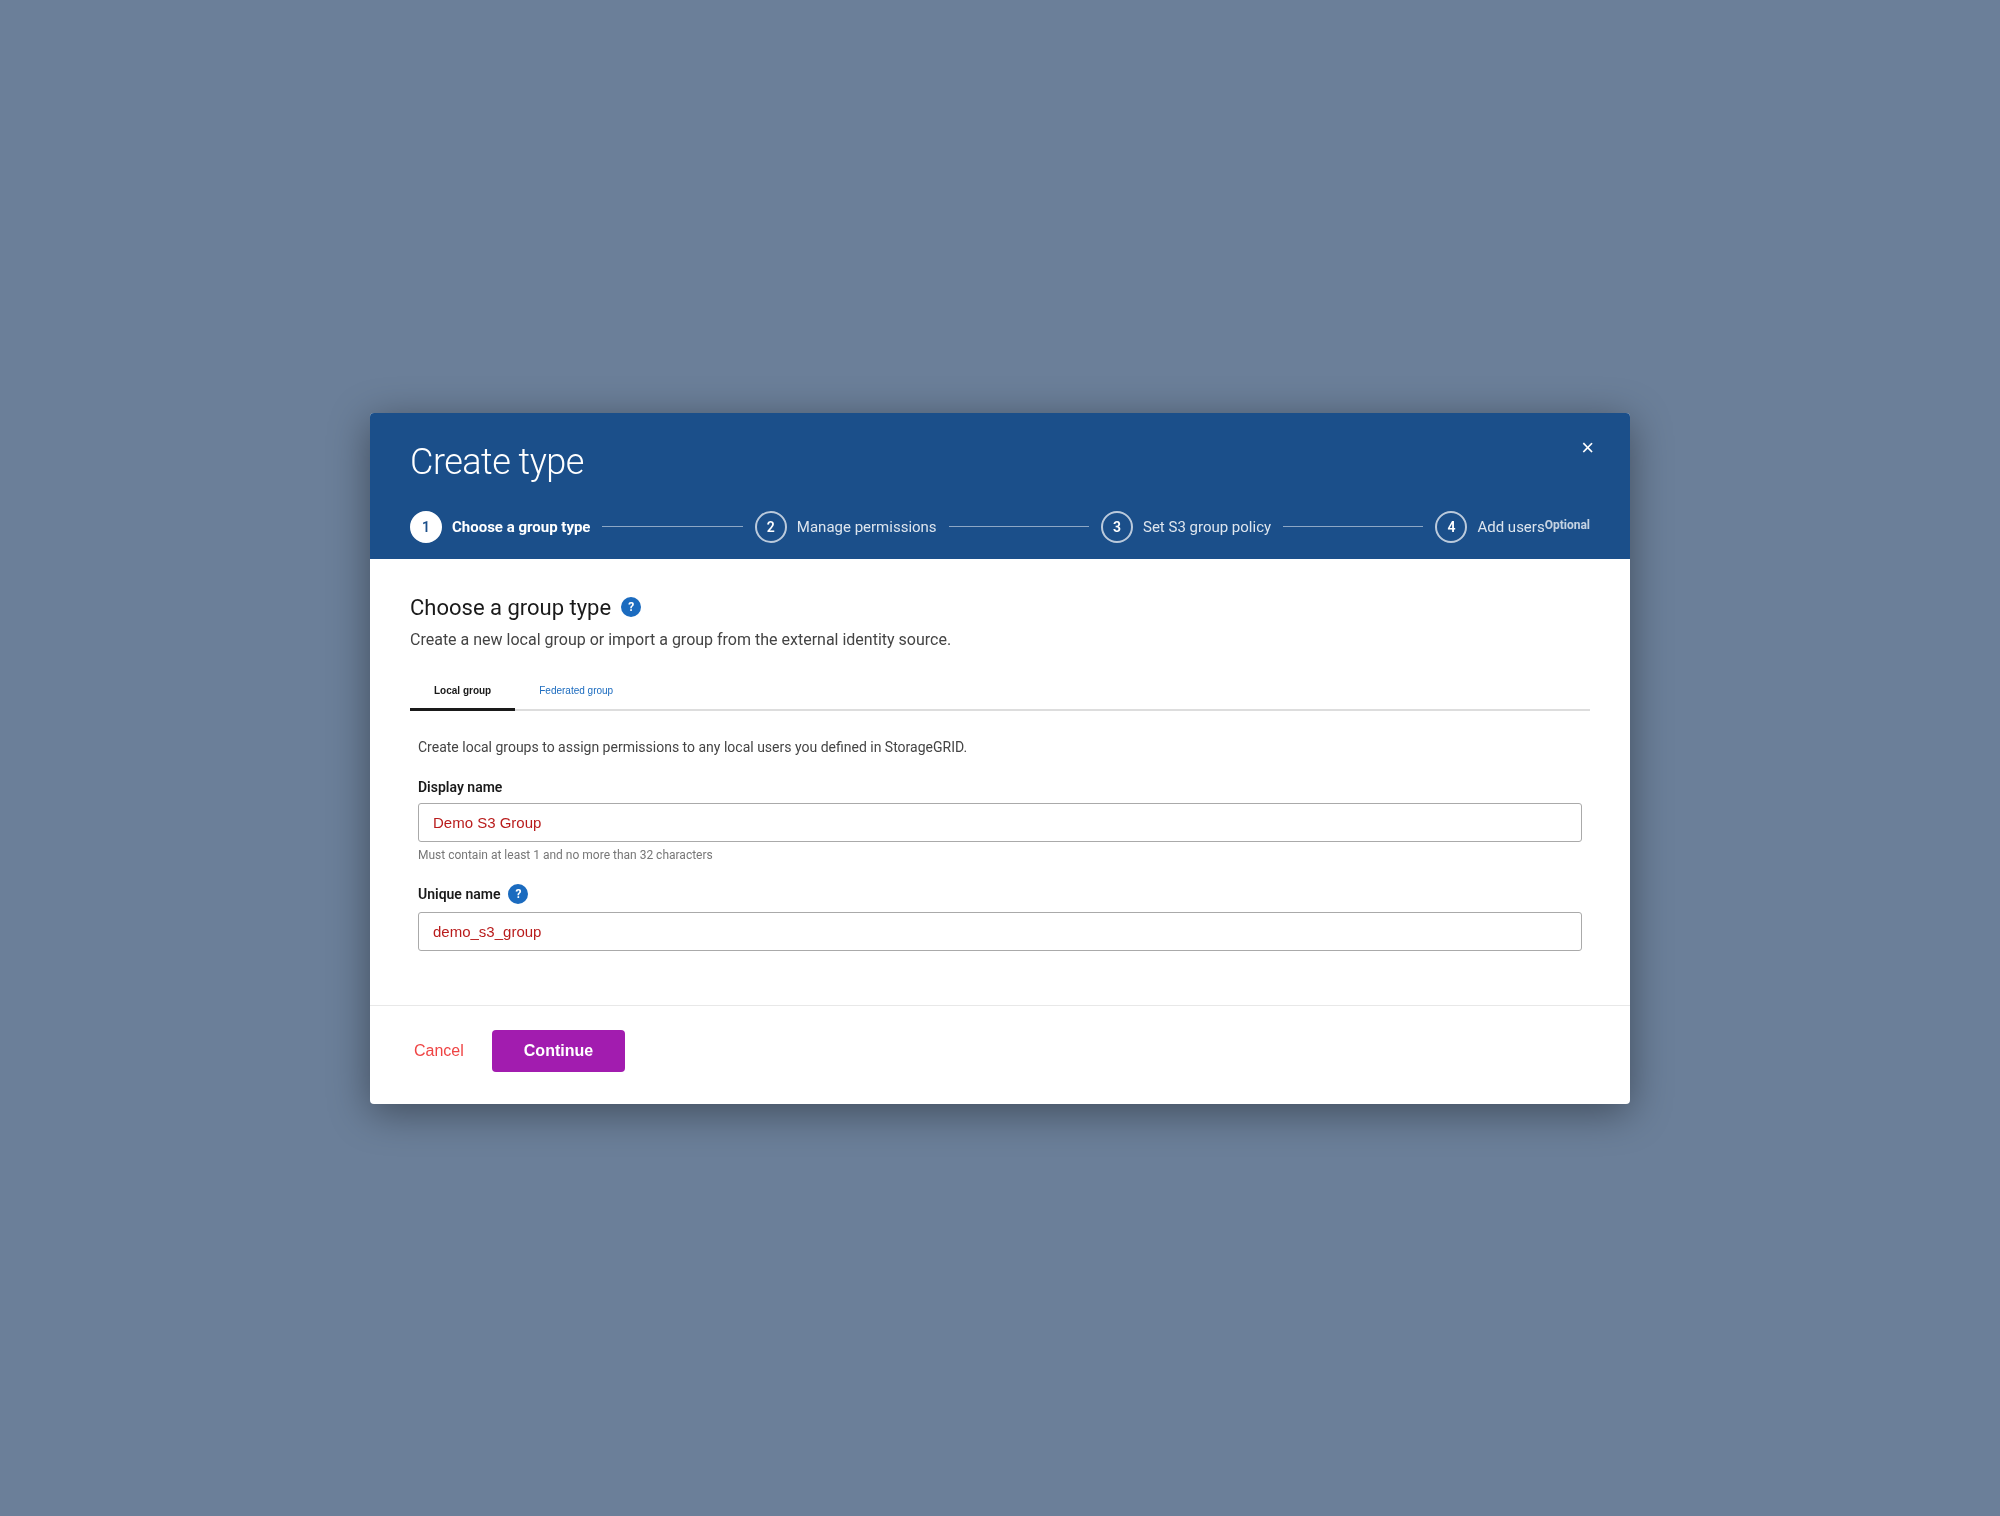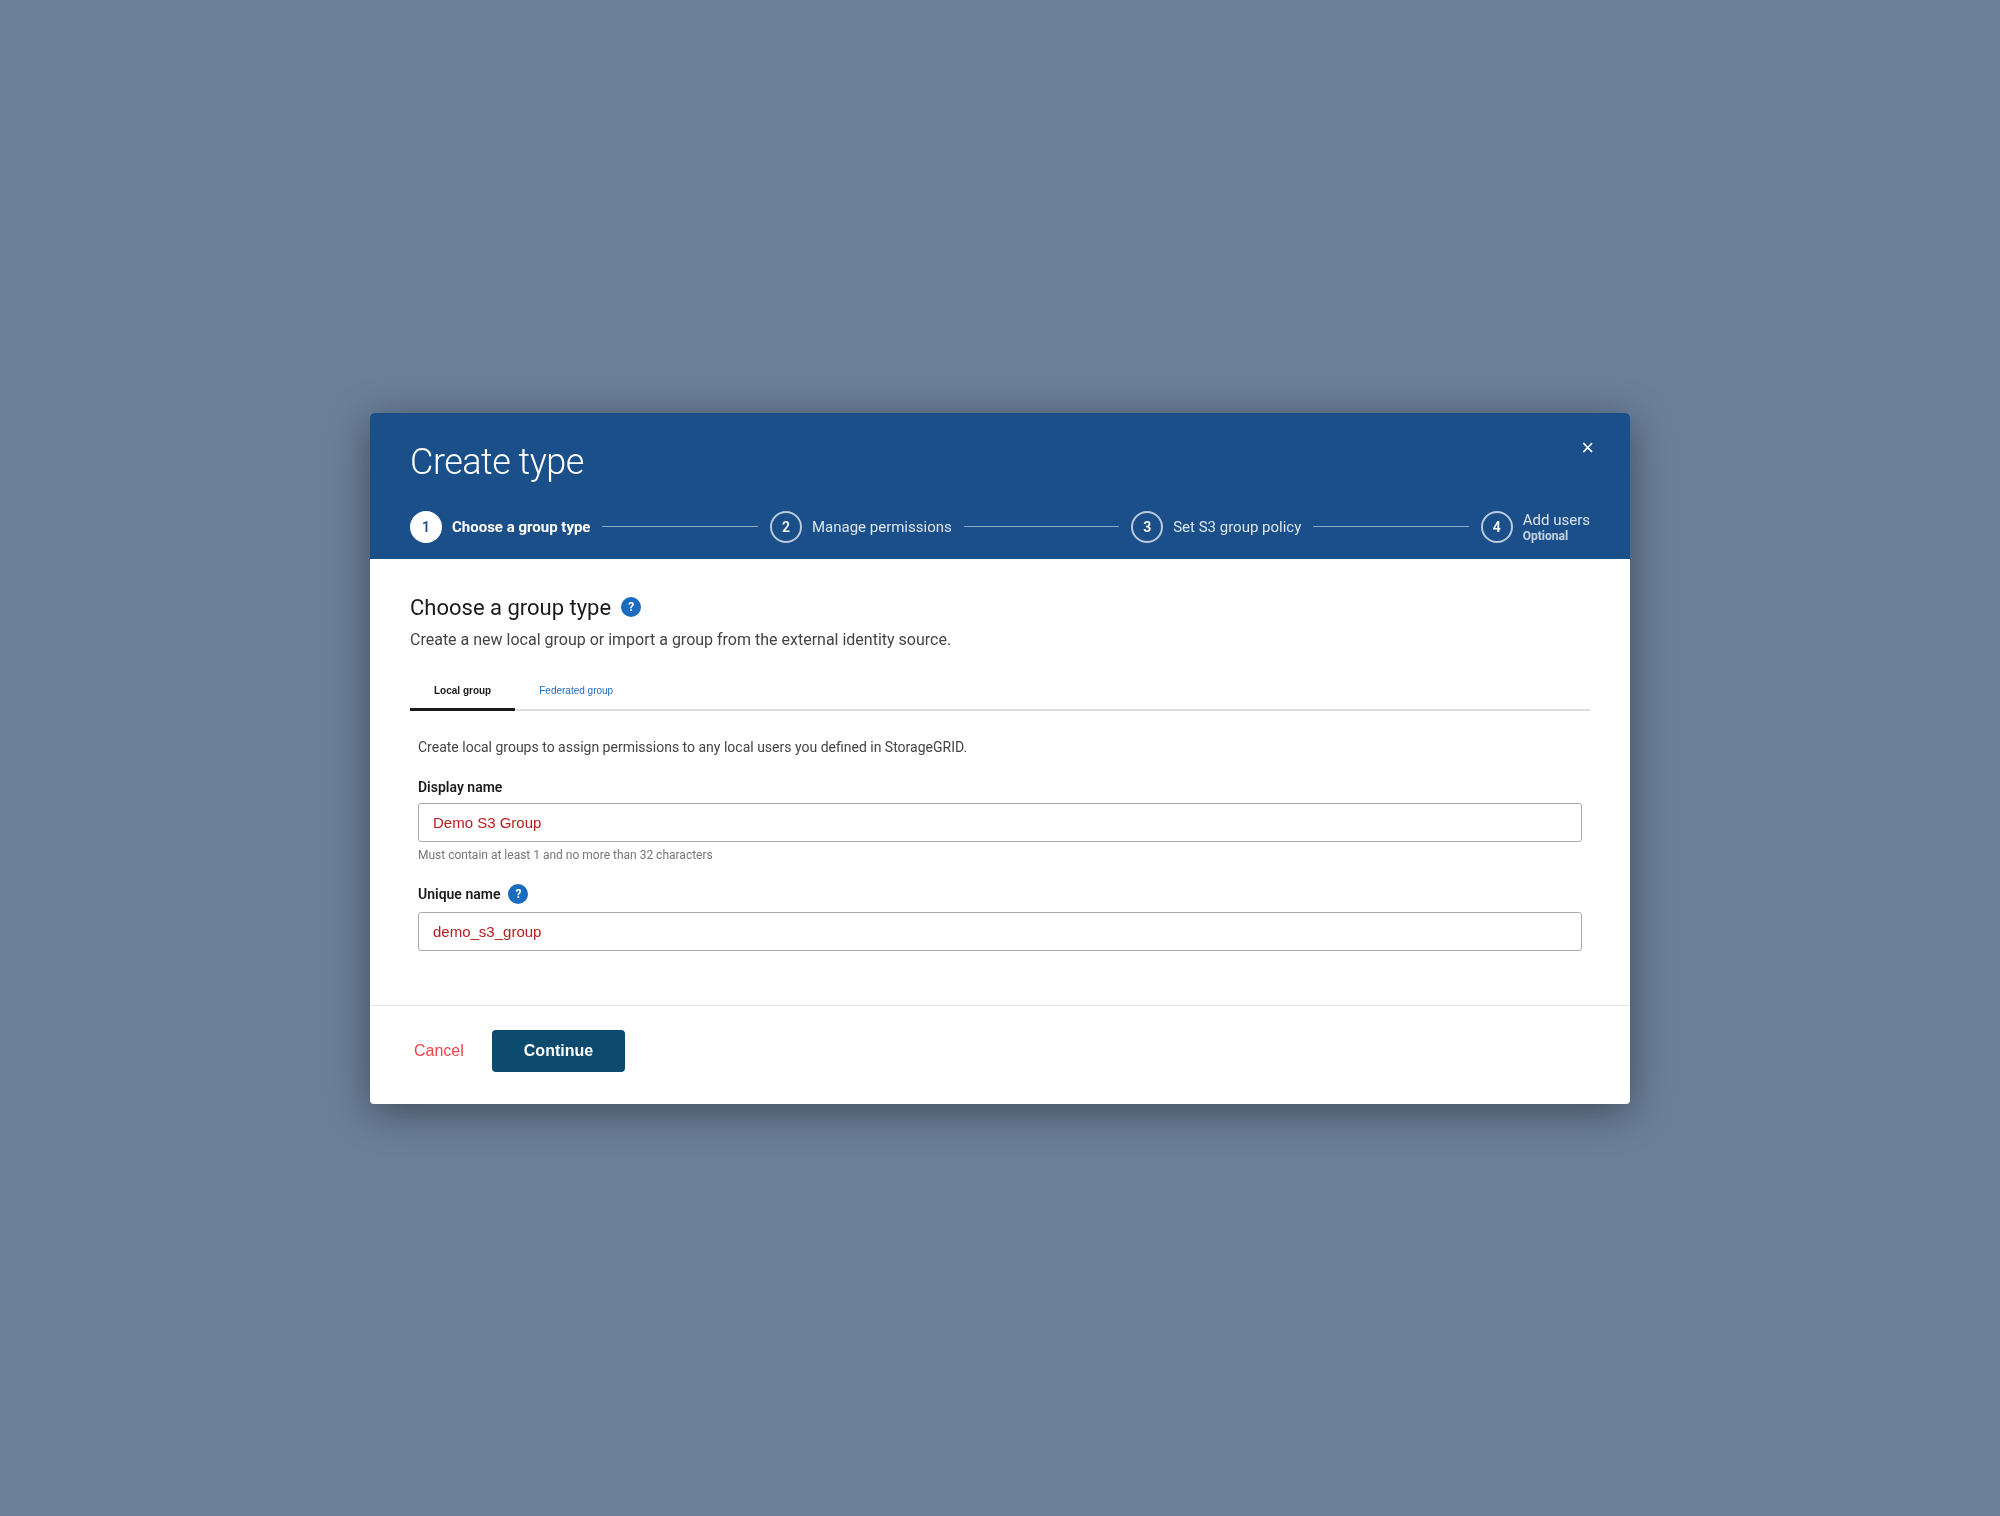--- a/index.html
+++ b/index.html
@@ -108,21 +108,20 @@
       flex: 1;
       height: 1px;
       background: rgba(255,255,255,0.5);
       margin: 0 12px;
       margin-bottom: 16px;
       min-width: 40px;
     }
 
     .step-label-multi {
       display: flex;
-      flex-direction: column;
     }
 
     .step-label-optional {
       font-size: 12px;
       color: rgba(255,255,255,0.75);
       font-weight: 700;
     }
 
     .modal-body {
       padding: 36px 40px 32px 40px;
@@ -239,21 +238,21 @@
     .cancel-button {
       background: none;
       border: none;
       color: #ef4444;
       font-size: 16px;
       cursor: pointer;
       padding: 8px 4px;
     }
 
     .continue-button {
-      background: #0c4a6e;
+      background: #a21caf;
       color: white;
       border: none;
       border-radius: 4px;
       padding: 12px 32px;
       font-size: 16px;
       font-weight: 600;
       cursor: pointer;
       min-width: 130px;
     }
   </style>

